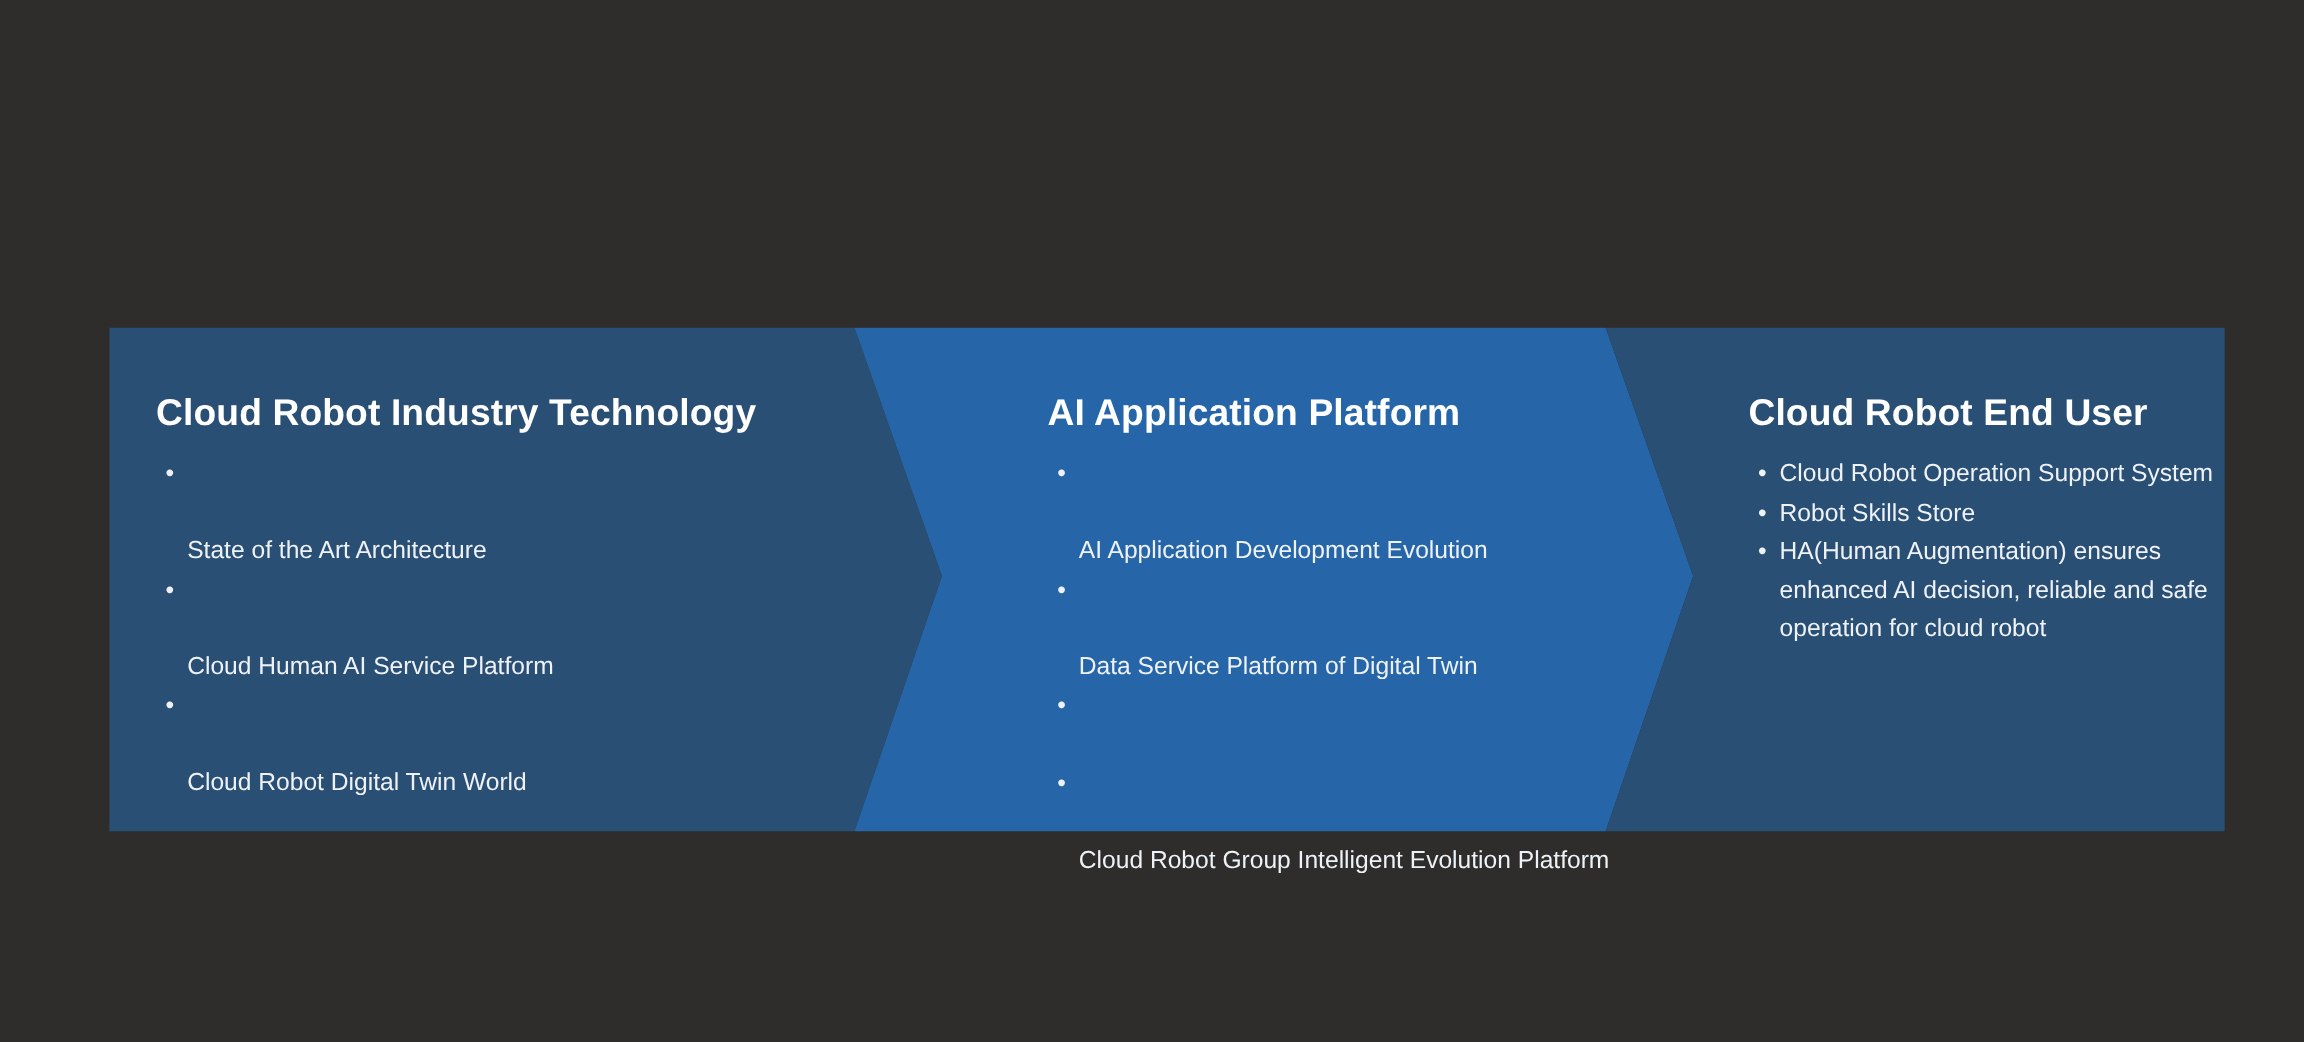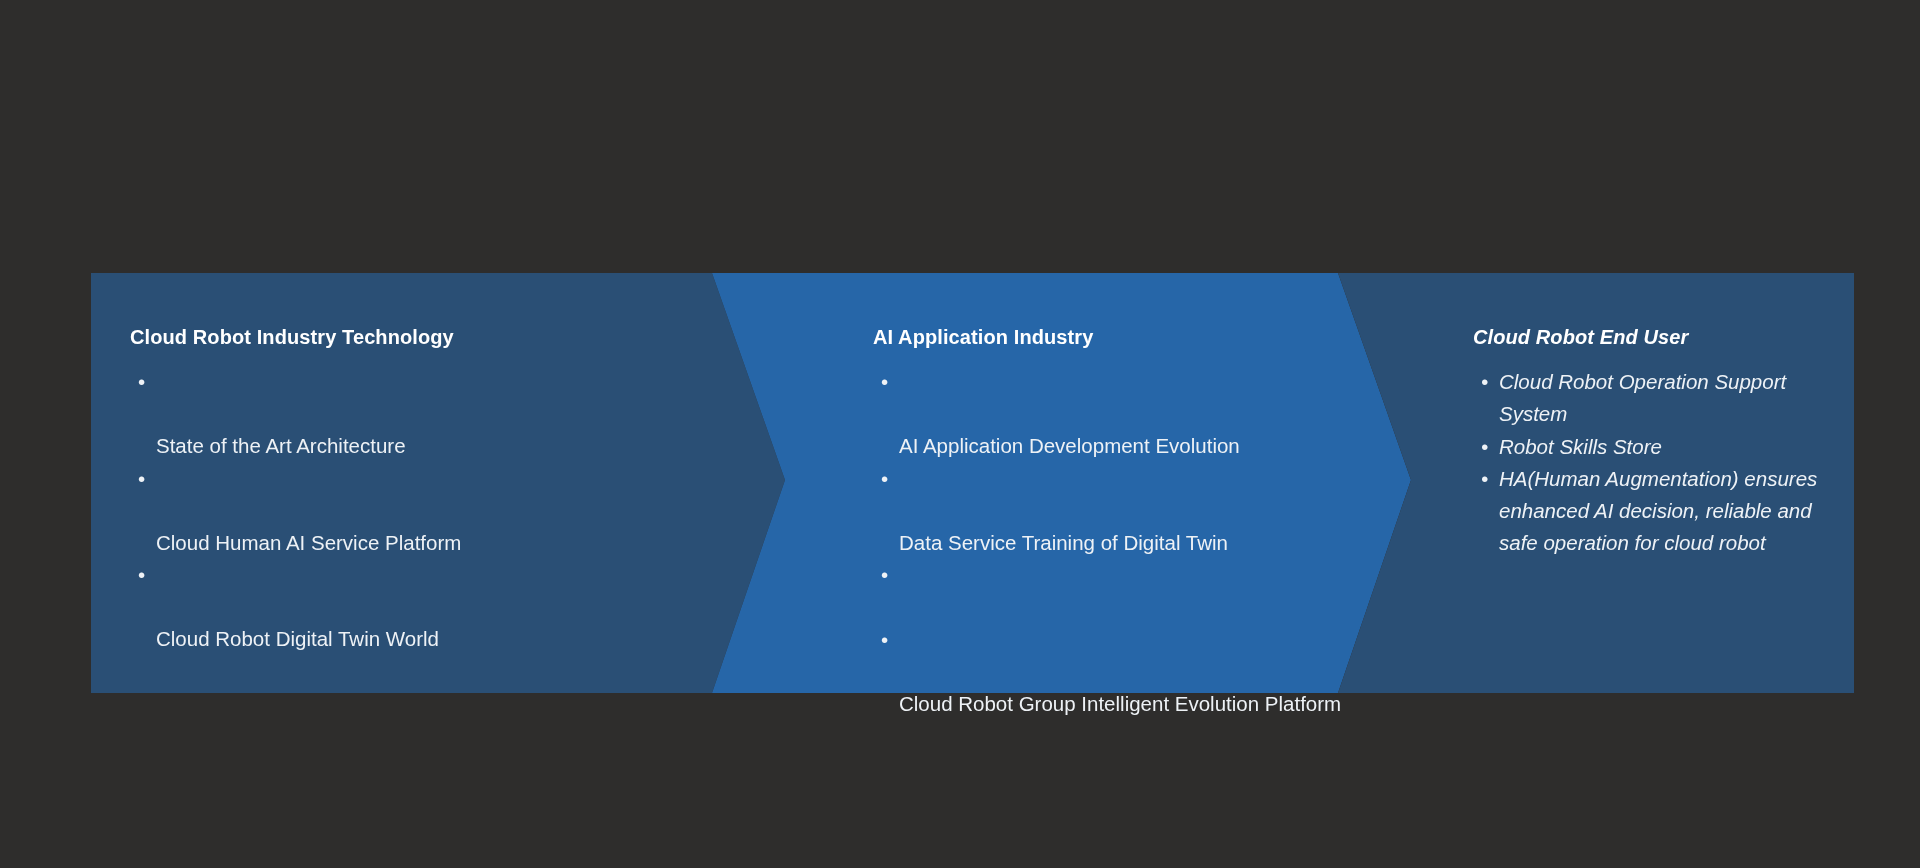--- a/index.html
+++ b/index.html
@@ -41,21 +41,21 @@
     box-sizing: border-box;
   }
   .panel-inner {
     position: absolute;
     left: 0;
     top: 0;
   }
 
   .panel-title {
     color: #ffffff;
-    font-size: 20px;
+    font-size: 31px;
     font-weight: bold;
     letter-spacing: 0.1px;
     white-space: nowrap;
     margin: 0;
   }
 
   ul.bullets {
     list-style: none;
     margin: 0;
     padding: 0;
@@ -83,21 +83,21 @@
   #panel-1 .panel-inner { left: 39px; top: 53px; }
   #panel-1 .bullets { margin-top: 17px; margin-left: 8px; }
 
   
   #panel-2 { left: 712px; width: 626px; }
   #panel-2 .panel-inner { left: 70px; top: 53px; }
   #panel-2 .bullets { margin-top: 17px; margin-left: 8px; }
 
   
   #panel-3 { left: 1338px; width: 425px; }
-  #panel-3 .panel-inner { left: 44px; top: 53px; font-style: italic; }
+  #panel-3 .panel-inner { left: 28px; top: 53px; }
   #panel-3 .bullets { margin-top: 17px; margin-left: 8px; }
   #panel-3 ul.bullets li { max-width: 400px; white-space: normal; }
 </style>
 </head>
 <body style="background: rgb(46, 45, 44);">
 
 <div id="banner">
 
   <svg id="banner-svg" viewBox="0 0 1763 420" preserveAspectRatio="none">
 
@@ -123,29 +123,29 @@
         <li style="color: rgb(238, 242, 246);">
           <span class="dot" style="color: rgb(238, 242, 246);">•</span>
           <span>Cloud Robot Digital Twin World</span>
         </li>
       </ul>
     </div>
   </div>
 
   <div class="panel" id="panel-2">
     <div class="panel-inner">
-      <h2 class="panel-title" style="color: rgb(255, 255, 255);">AI Application Industry</h2>
+      <h2 class="panel-title" style="color: rgb(255, 255, 255);">AI Application Platform</h2>
       <ul class="bullets">
         <li style="color: rgb(238, 242, 246);">
           <span class="dot" style="color: rgb(238, 242, 246);">•</span>
           <span>AI Application Development Evolution</span>
         </li>
         <li style="color: rgb(238, 242, 246);">
           <span class="dot" style="color: rgb(238, 242, 246);">•</span>
-          <span>Data Service Training of Digital Twin</span>
+          <span>Data Service Platform of Digital Twin</span>
         </li>
         <li style="color: rgb(238, 242, 246);">
           <span class="dot" style="color: rgb(238, 242, 246);">•</span>
         </li>
         <li style="color: rgb(238, 242, 246);">
           <span class="dot" style="color: rgb(238, 242, 246);">•</span>
           <span>Cloud Robot Group Intelligent Evolution Platform</span>
         </li>
       </ul>
     </div>

